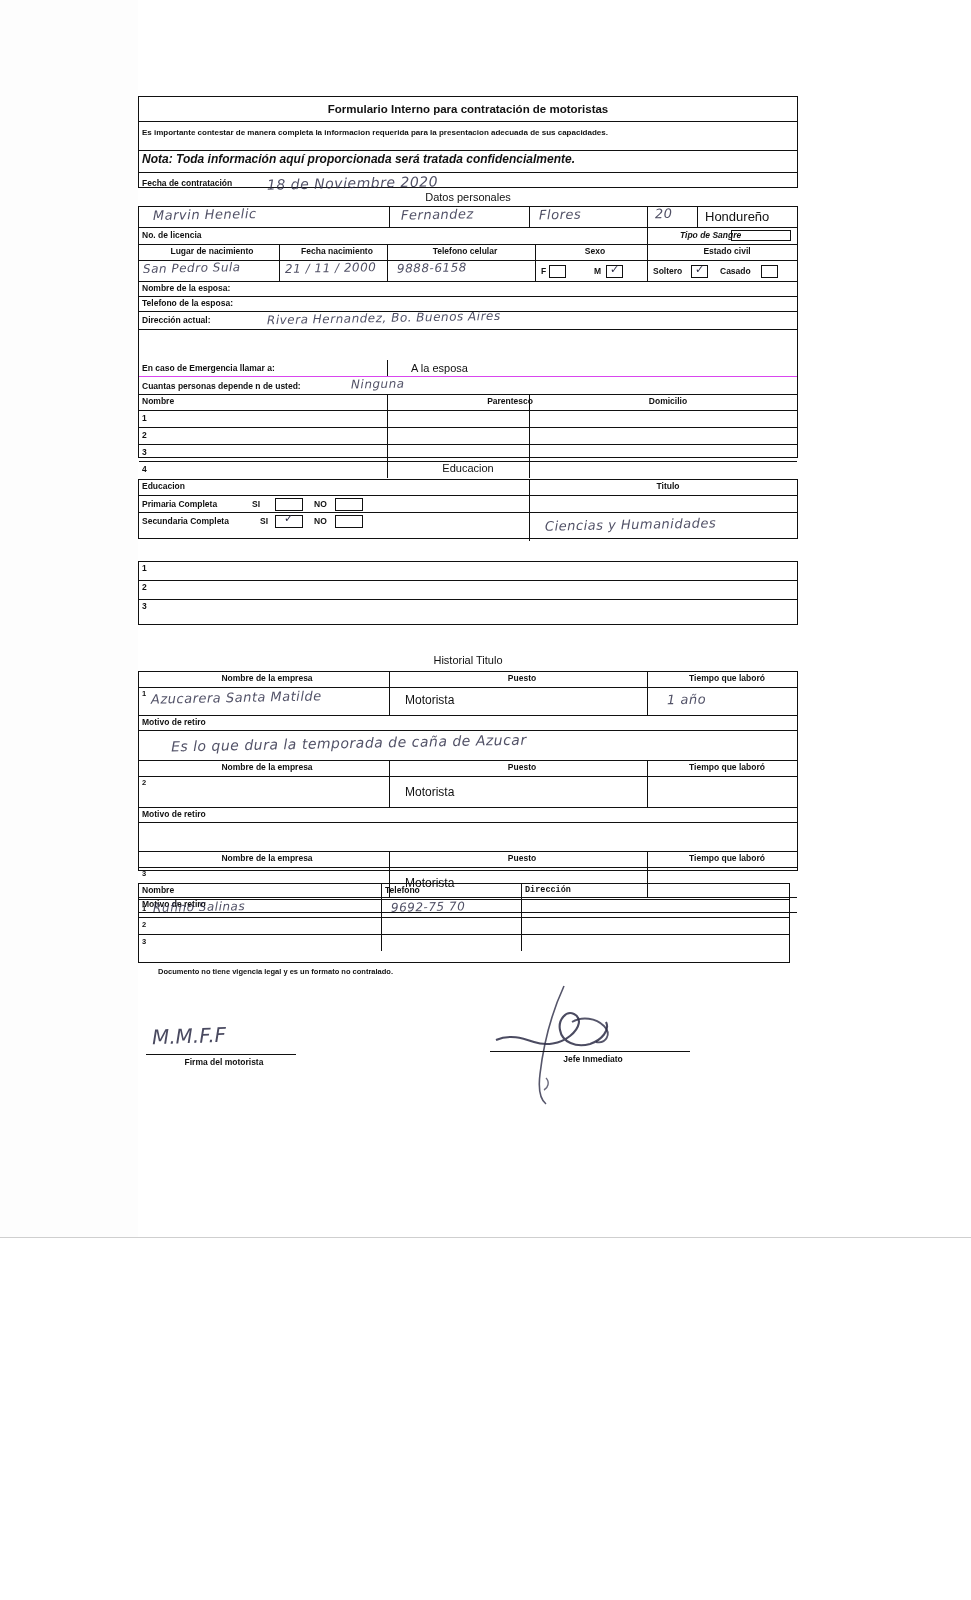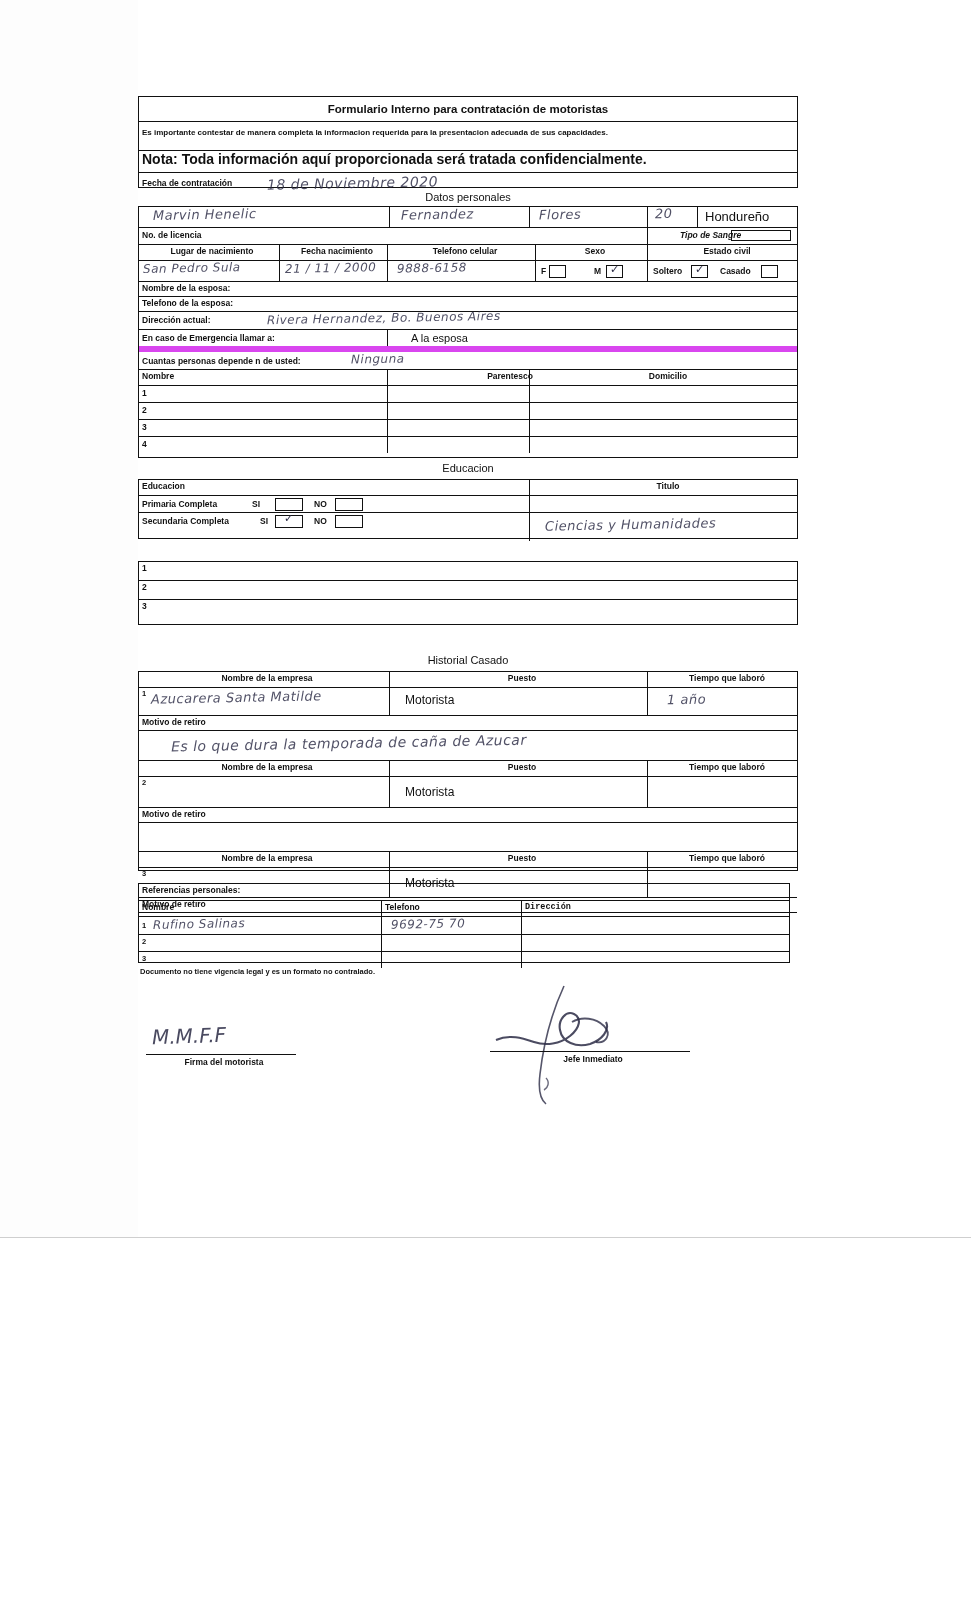--- a/index.html
+++ b/index.html
@@ -27,21 +27,21 @@
 
 <div class="page">
   <div class="shadowL"></div>
   <div class="botline"></div>
 
   <div class="scan">
 
     <div class="box" style="position:relative;width:660px;height:92px;">
       <div class="title" style="padding:5px 0 5px 0;border-bottom:1px solid #111;">Formulario Interno para contratación de motoristas</div>
       <div class="lbl" style="border-bottom:1px solid #111;height:22px;padding-top:5px;font-size:8px;">Es importante contestar de manera completa la informacion requerida para la presentacion adecuada de sus capacidades.</div>
-      <div class="lbl" style="border-bottom:1px solid #111;height:17px;padding-top:3px;font-size:14px;">Nota: Toda información aquí proporcionada será tratada confidencialmente.</div>
+      <div class="lbl" style="border-bottom:1px solid #111;height:17px;padding-top:3px;font-size:12px;font-style:italic;">Nota: Toda información aquí proporcionada será tratada confidencialmente.</div>
       <div style="position:relative;height:21px;">
         <div class="lbl" style="position:absolute;left:0;top:4px;">Fecha de contratación</div>
         <div class="hw" style="position:absolute;left:128px;top:2px;font-size:14px;">18 de Noviembre 2020</div>
       </div>
     </div>
 
     <div class="sechdr" style="position:relative;width:660px;height:16px;padding-top:2px;">Datos personales</div>
 
     <div class="box" style="position:relative;width:660px;height:252px;">
 
@@ -98,21 +98,21 @@
       <div style="position:relative;height:14px;border-bottom:1px solid #111;">
         <div class="lbl" style="position:absolute;left:0;top:0;">Nombre de la esposa:</div>
       </div>
       <div style="position:relative;height:14px;border-bottom:1px solid #111;">
         <div class="lbl" style="position:absolute;left:0;top:0;">Telefono de la esposa:</div>
       </div>
       <div style="position:relative;height:17px;border-bottom:1px solid #111;">
         <div class="lbl" style="position:absolute;left:0;top:2px;">Dirección actual:</div>
         <div class="hw" style="position:absolute;left:128px;top:-1px;font-size:12px;">Rivera Hernandez, Bo. Buenos Aires</div>
       </div>
-      <div style="position:relative;height:16px;border-bottom:6px solid #d946ef;">
+      <div style="position:relative;height:16px;border-bottom:1px solid #d946ef;margin-top:30px;">
         <div class="lbl" style="position:absolute;left:0;top:2px;">En caso de Emergencia llamar a:</div>
         <div style="position:absolute;left:248px;top:0;width:1px;height:16px;border-left:1px solid #111;"></div>
         <div style="position:absolute;left:272px;top:2px;font-size:11px;">A la esposa</div>
       </div>
       <div style="position:relative;height:17px;border-bottom:1px solid #111;">
         <div class="lbl" style="position:absolute;left:0;top:3px;">Cuantas personas depende n de usted:</div>
         <div class="hw" style="position:absolute;left:212px;top:0;font-size:12px;">Ninguna</div>
       </div>
 
       <div style="position:relative;height:15px;border-bottom:1px solid #111;">
@@ -173,21 +173,21 @@
     <div style="height:22px;"></div>
 
     <div class="box" style="position:relative;width:660px;height:64px;">
       <div class="lbl" style="height:16px;border-bottom:1px solid #111;">1</div>
       <div class="lbl" style="height:16px;border-bottom:1px solid #111;">2</div>
       <div class="lbl" style="height:16px;">3</div>
     </div>
 
     <div style="height:26px;"></div>
 
-    <div class="sechdr" style="position:relative;width:660px;height:18px;padding-top:2px;">Historial Casado</div>
+    <div class="sechdr" style="position:relative;width:660px;height:18px;padding-top:2px;">Historial Titulo</div>
 
     <div class="box" style="position:relative;width:660px;height:200px;">
 
       <div style="position:relative;height:15px;border-bottom:1px solid #111;">
         <div class="lbl ctr" style="position:absolute;left:0;top:0;width:250px;">Nombre de la empresa</div>
         <div class="lbl ctr" style="position:absolute;left:250px;top:0;width:258px;border-left:1px solid #111;height:15px;">Puesto</div>
         <div class="lbl ctr" style="position:absolute;left:508px;top:0;width:152px;border-left:1px solid #111;height:15px;">Tiempo que laboró</div>
       </div>
       <div style="position:relative;height:27px;border-bottom:1px solid #111;">
         <div class="tiny" style="position:absolute;left:3px;top:1px;">1</div>
@@ -233,21 +233,20 @@
       </div>
       <div style="position:relative;height:14px;border-bottom:1px solid #111;">
         <div class="lbl" style="position:absolute;left:0;top:0;">Motivo de retiro</div>
       </div>
       <div style="position:relative;height:17px;"></div>
     </div>
 
     <div style="height:12px;"></div>
 
     <div class="box" style="position:relative;width:652px;height:80px;">
-      <div class="lbl" style="height:14px;border-bottom:1px solid #111;">Referencias personales:</div>
       <div style="position:relative;height:15px;border-bottom:1px solid #111;">
         <div class="lbl" style="position:absolute;left:0;top:0;width:242px;">Nombre</div>
         <div class="lbl" style="position:absolute;left:242px;top:0;width:140px;border-left:1px solid #111;height:15px;">Telefono</div>
         <div class="lbl" style="position:absolute;left:382px;top:0;width:270px;border-left:1px solid #111;height:15px;font-family:Liberation Mono, monospace;">Dirección</div>
       </div>
       <div style="position:relative;height:17px;border-bottom:1px solid #111;">
         <div class="tiny" style="position:absolute;left:3px;top:4px;">1</div>
         <div class="hw" style="position:absolute;left:14px;top:0;font-size:12px;">Rufino Salinas</div>
         <div style="position:absolute;left:242px;top:0;width:140px;height:17px;border-left:1px solid #111;"></div>
         <div class="hw" style="position:absolute;left:252px;top:0;font-size:12px;">9692-75 70</div>
@@ -258,21 +257,21 @@
         <div style="position:absolute;left:242px;top:0;width:140px;height:16px;border-left:1px solid #111;"></div>
         <div style="position:absolute;left:382px;top:0;width:270px;height:16px;border-left:1px solid #111;"></div>
       </div>
       <div style="position:relative;height:16px;">
         <div class="tiny" style="position:absolute;left:3px;top:2px;">3</div>
         <div style="position:absolute;left:242px;top:0;width:140px;height:16px;border-left:1px solid #111;"></div>
         <div style="position:absolute;left:382px;top:0;width:270px;height:16px;border-left:1px solid #111;"></div>
       </div>
     </div>
 
-    <div class="tiny" style="margin-top:4px;margin-left:2px;">Documento no tiene vigencia legal y es un formato no contralado.</div>
+    <div class="tiny" style="margin-top:4px;margin-left:20px;">Documento no tiene vigencia legal y es un formato no contralado.</div>
 
     <div style="position:relative;height:120px;margin-top:48px;">
       <div class="signature" style="position:absolute;left:14px;top:0;font-size:20px;transform:rotate(-2deg);">M.M.F.F</div>
       <div style="position:absolute;left:8px;top:30px;width:150px;border-bottom:1px solid #111;"></div>
       <div class="lbl ctr" style="position:absolute;left:8px;top:32px;width:150px;">Firma del motorista</div>
 
       <svg style="position:absolute;left:348px;top:-46px;" width="200" height="130" viewBox="0 0 200 130">
         <path d="M78 8 C66 34 58 62 54 96 C52 112 55 122 60 126" fill="none" stroke="#2b2b45" stroke-width="1.6" opacity=".8"></path>
         <path d="M10 62 C24 56 36 60 48 64 C60 68 74 66 84 58 C94 50 96 40 88 36 C80 32 72 42 74 52 C76 64 90 70 104 66 C116 62 124 52 120 44" fill="none" stroke="#2b2b45" stroke-width="2.1" opacity=".85"></path>
         <path d="M86 44 C96 38 110 40 118 48 C126 56 120 66 110 64" fill="none" stroke="#2b2b45" stroke-width="1.8" opacity=".8"></path>

